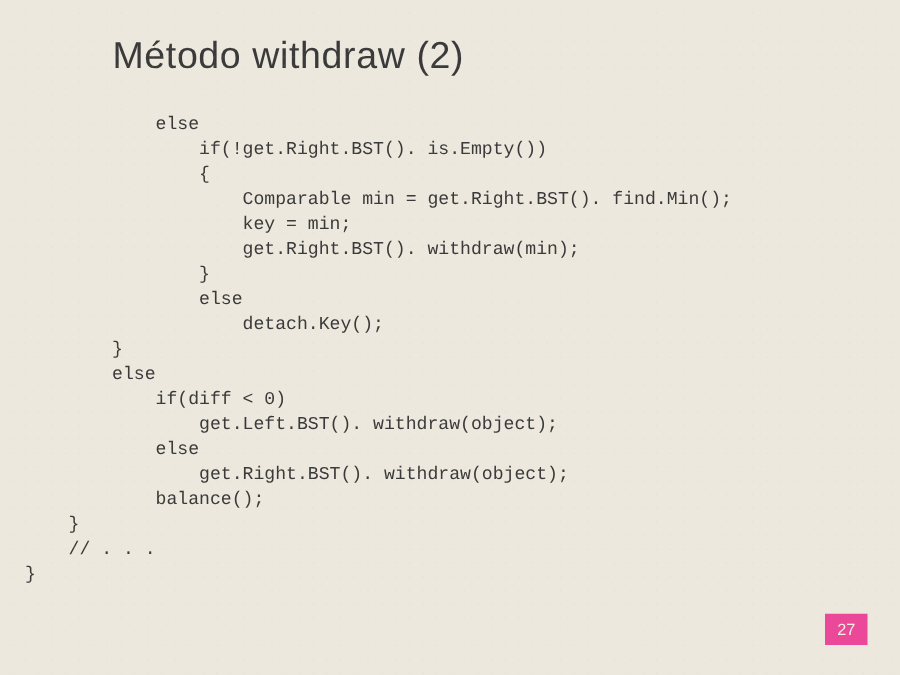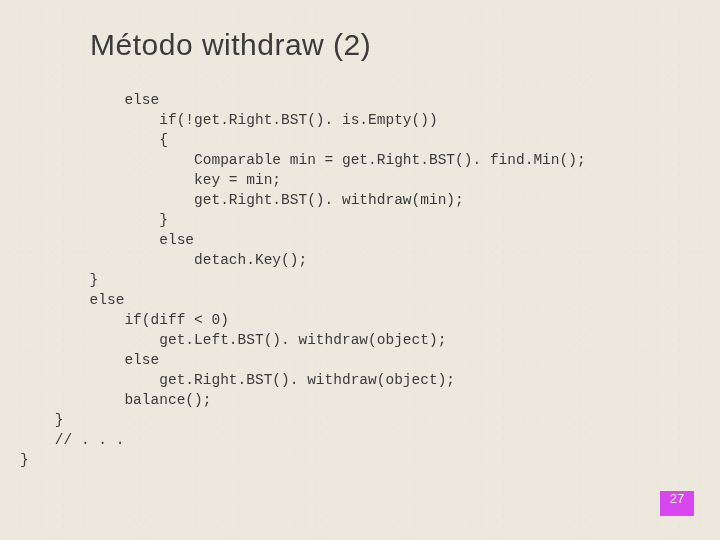--- a/index.html
+++ b/index.html
@@ -29,26 +29,27 @@
     font-size: 14.5px;
     color: #3a3a3a;
     line-height: 1.38;
     white-space: pre;
     margin-left: -70px;
   }
   .page-number {
     position: absolute;
     right: 26px;
     bottom: 24px;
-    background: #d946ef;
+    background: #ec4899;
     color: #f4efe2;
     width: 34px;
     height: 25px;
     font-size: 13px;
     display: flex;
+    align-items: center;
     justify-content: center;
     font-family: Verdana, Geneva, sans-serif;
   }
   .texture {
     position: absolute;
     inset: 0;
     pointer-events: none;
     background-image:
       radial-gradient(rgba(255,255,255,0.05) 1px, transparent 1px),
       radial-gradient(rgba(0,0,0,0.015) 1px, transparent 1px);

